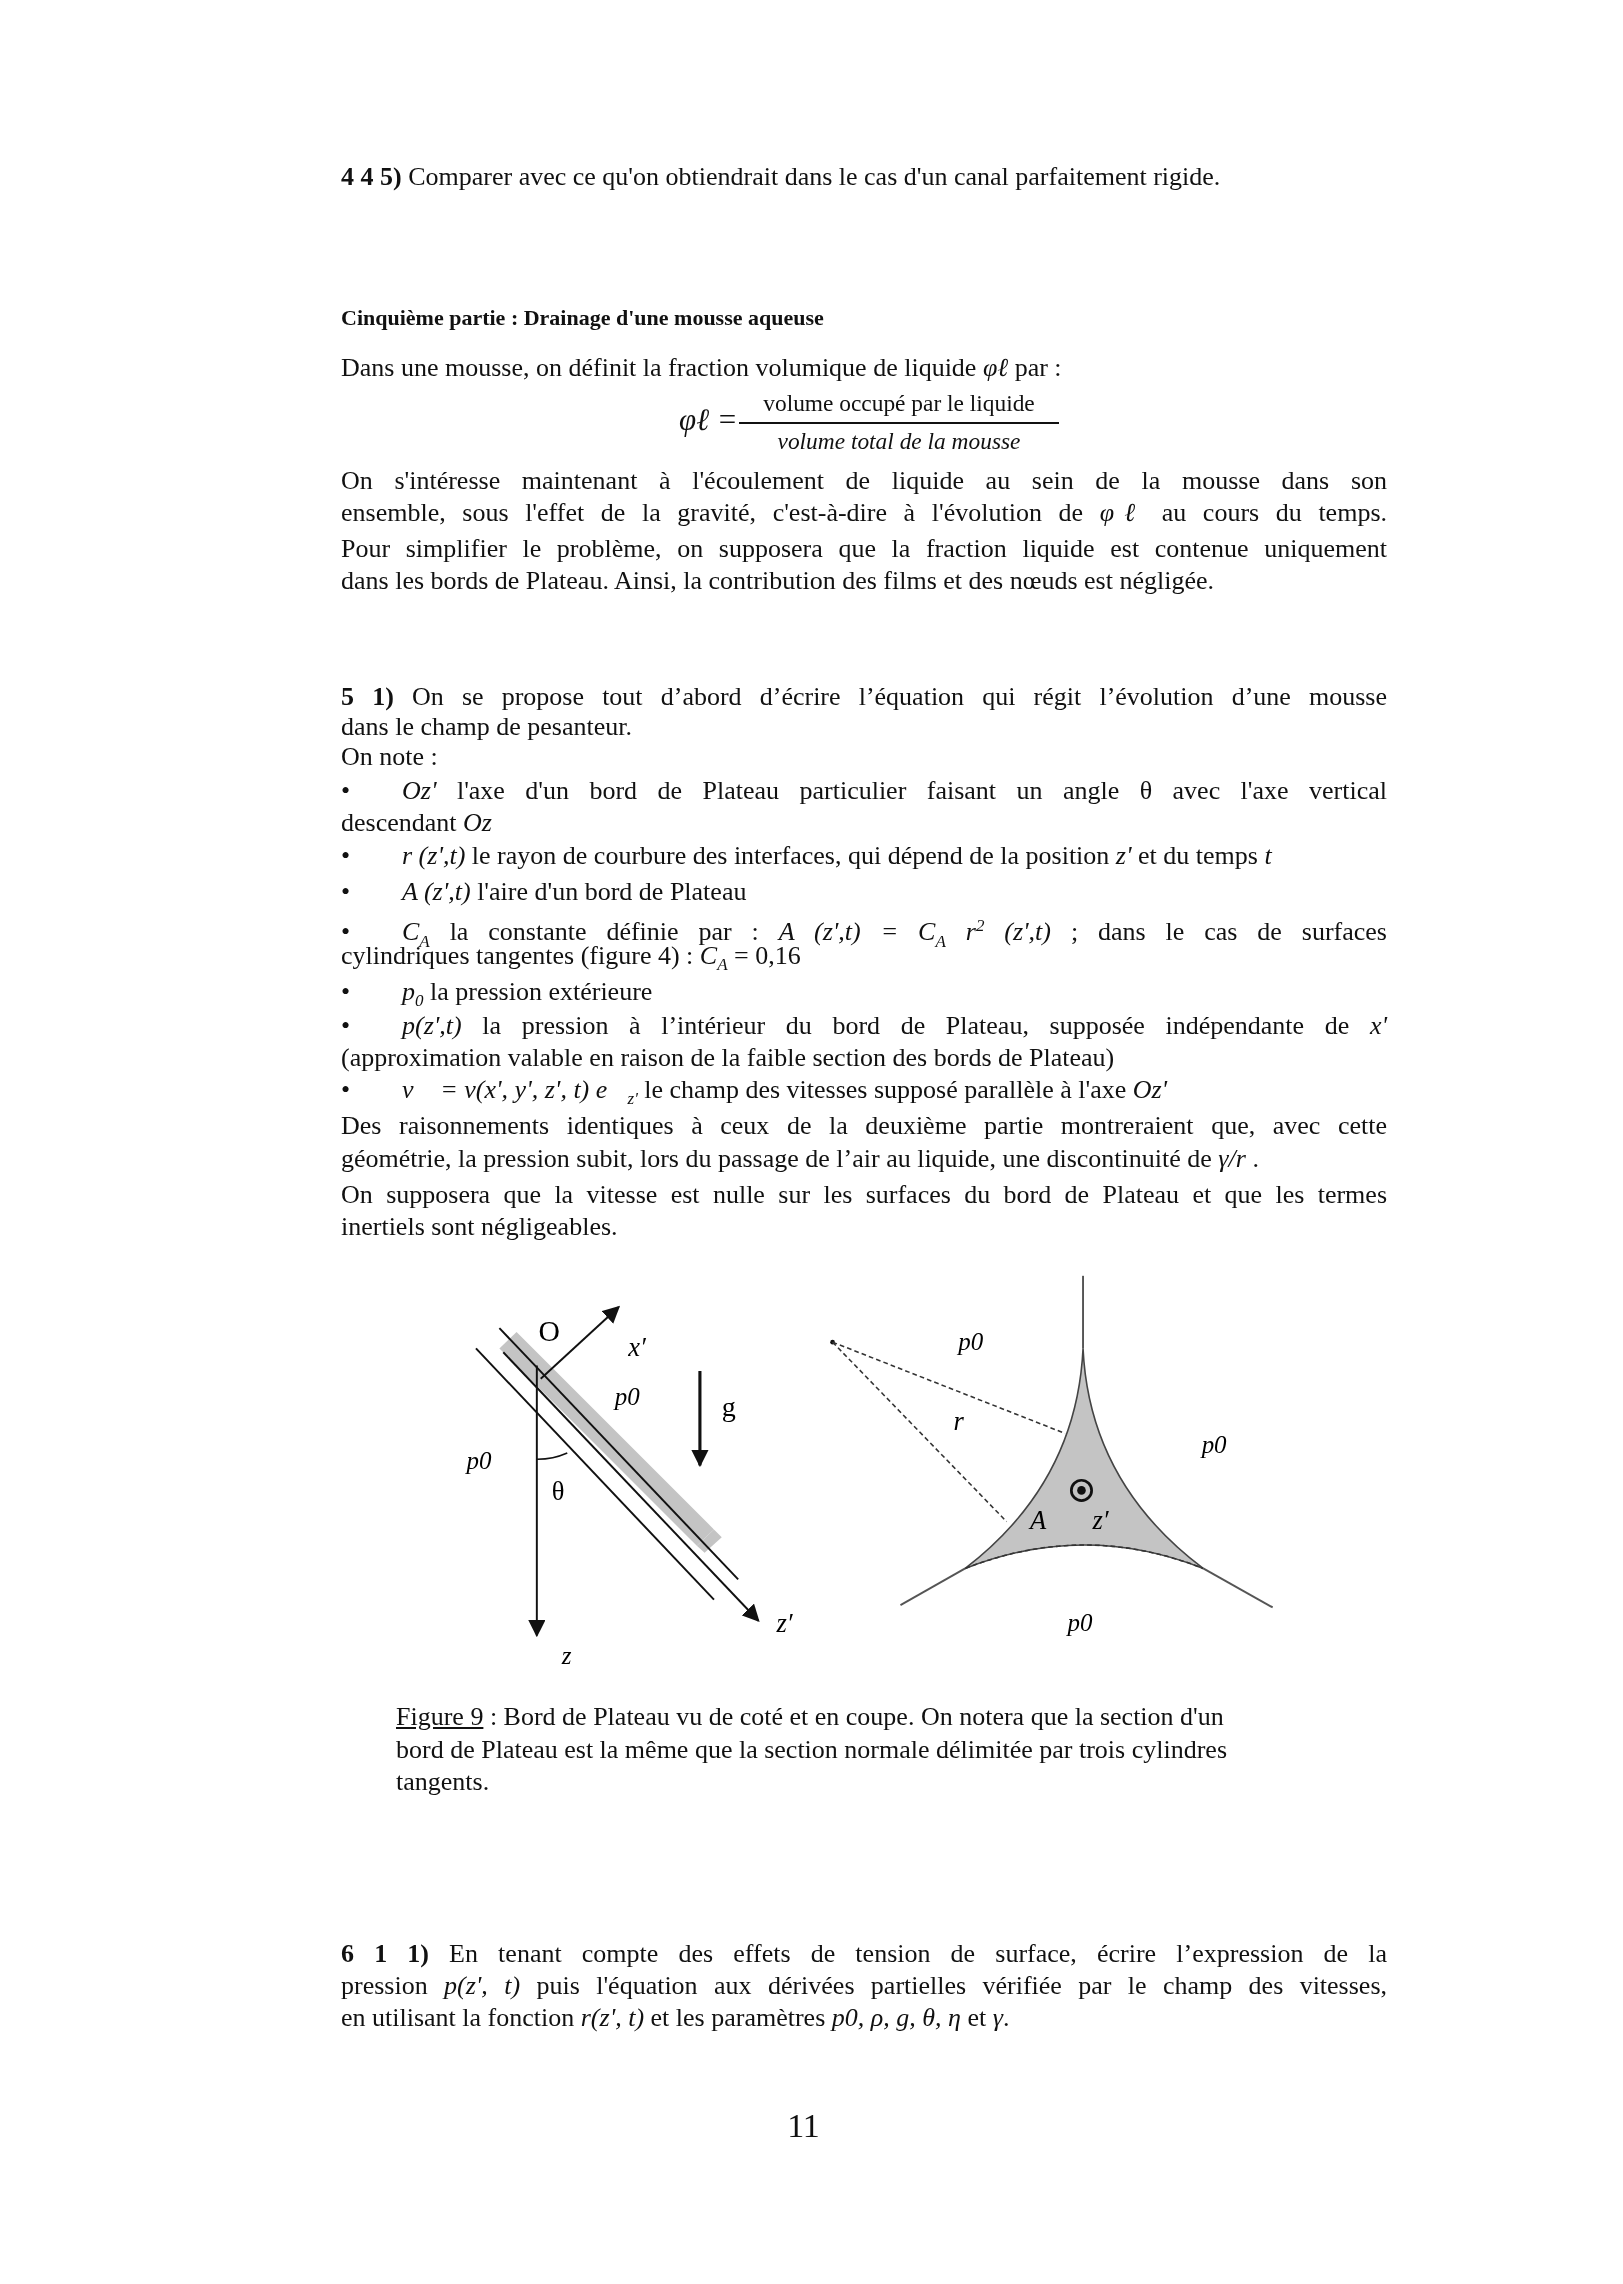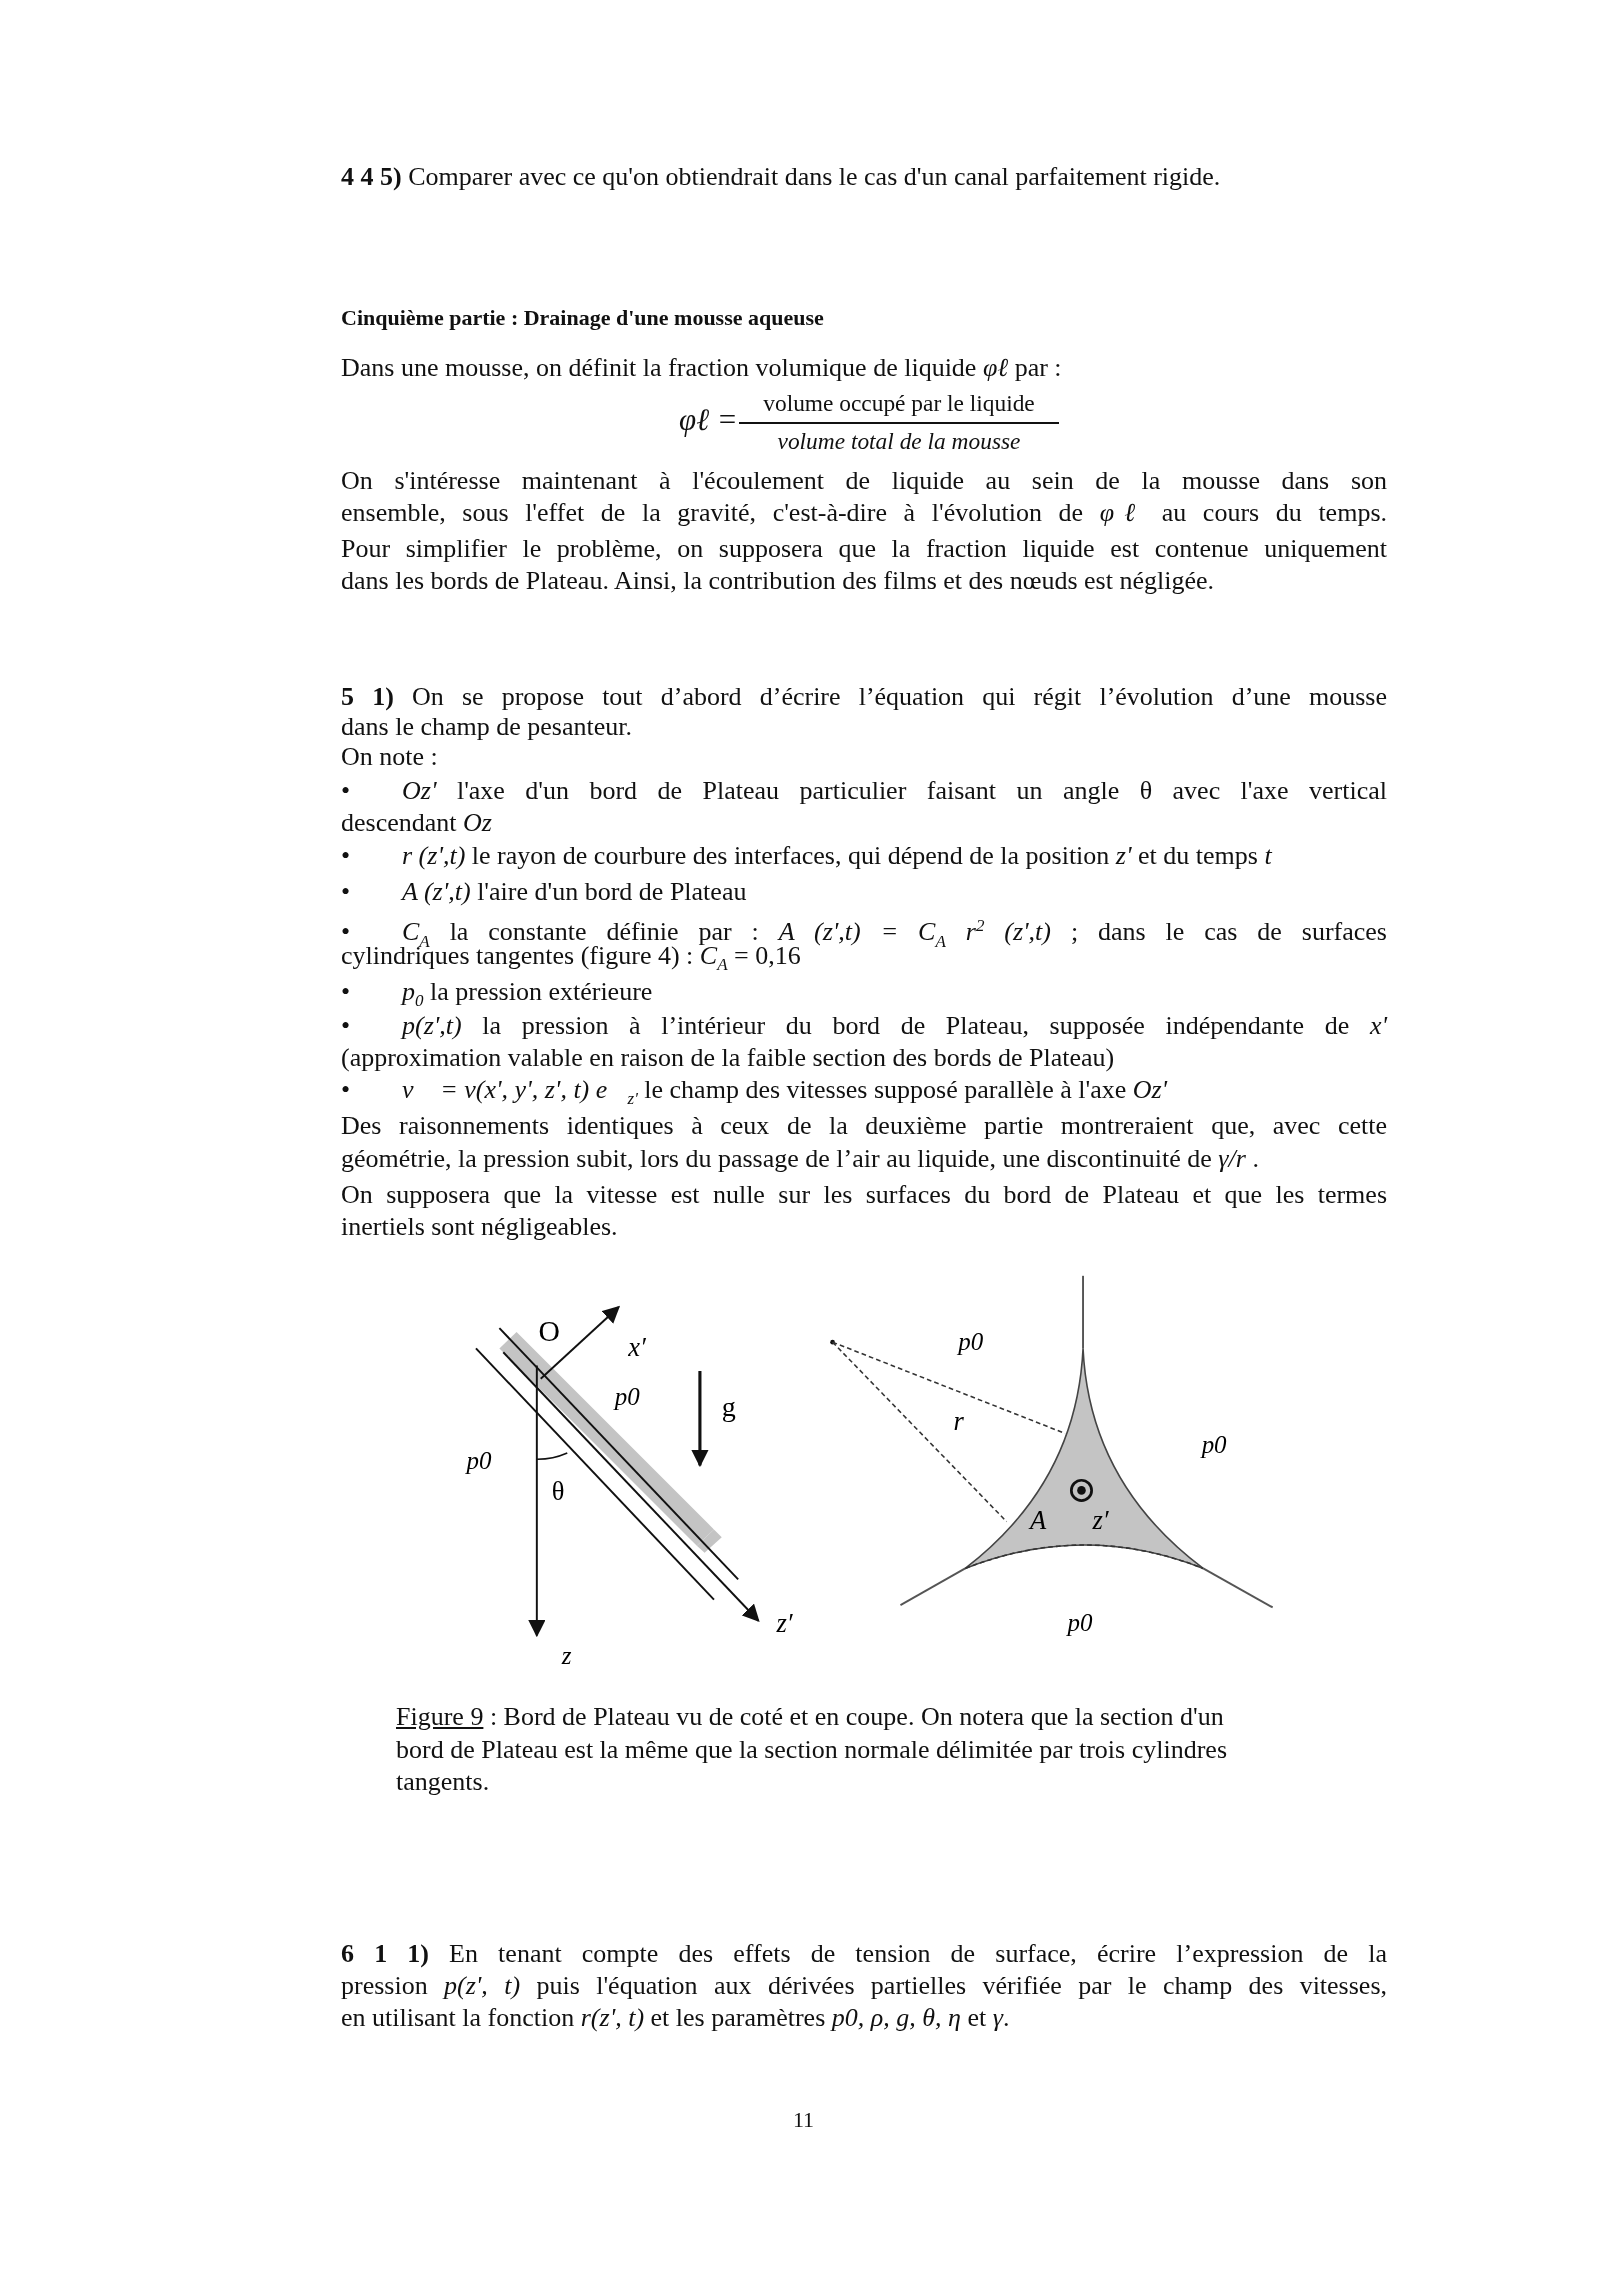--- a/index.html
+++ b/index.html
@@ -12,21 +12,21 @@
   .i { font-style: italic; }
   .heading { position: absolute; left: 341px; top: 298px; font-size: 22px; font-weight: bold; line-height: 39px; white-space: nowrap; }
   .bullet { display: inline-block; width: 61px; }
   .sub { font-size: 17px; vertical-align: -6.2px; font-style: italic; }
   .sup { font-size: 17px; vertical-align: 9.4px; font-style: italic; }
   .frac-num, .frac-den { position: absolute; font-size: 23.4px; line-height: 26.5px; white-space: nowrap; text-align: center; width: 320px; left: 739px; }
   .frac-bar { position: absolute; left: 739px; width: 320px; top: 422px; height: 2.3px; background: #111; }
   .phi { position: absolute; left: 679px; top: 402px; font-size: 31px; font-style: italic; }
   .caption { position: absolute; left: 396px; width: 952px; font-size: 26px; line-height: 31px; white-space: nowrap; }
   .u { text-decoration: underline; margin-top: 44px; }
-  .pagenum { position: absolute; left: 780px; width: 47px; text-align: center; top: 2107px; font-size: 22px; }
+  .pagenum { position: absolute; left: 780px; width: 47px; text-align: center; top: 2107px; font-size: 34px; }
   svg text { font-family: "Liberation Serif", "DejaVu Serif", serif; }
 </style>
 </head>
 <body>
 
 <div class="line" style="top:161px;">
   <span class="b">4 4 5)</span><span> Comparer avec ce qu'on obtiendrait dans le cas d'un canal parfaitement rigide.</span>
 </div>
 
 <div class="heading">Cinquième partie : Drainage d'une mousse aqueuse</div>

